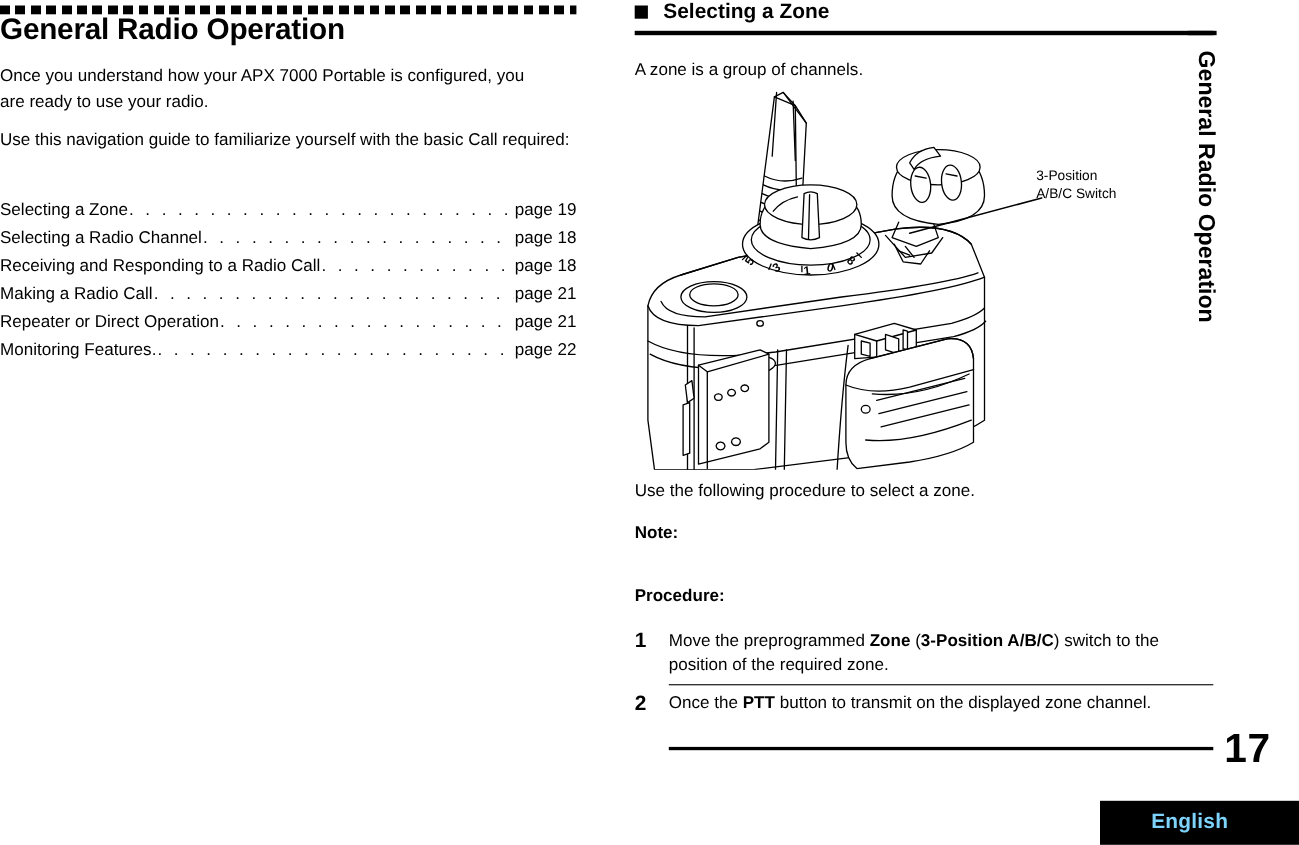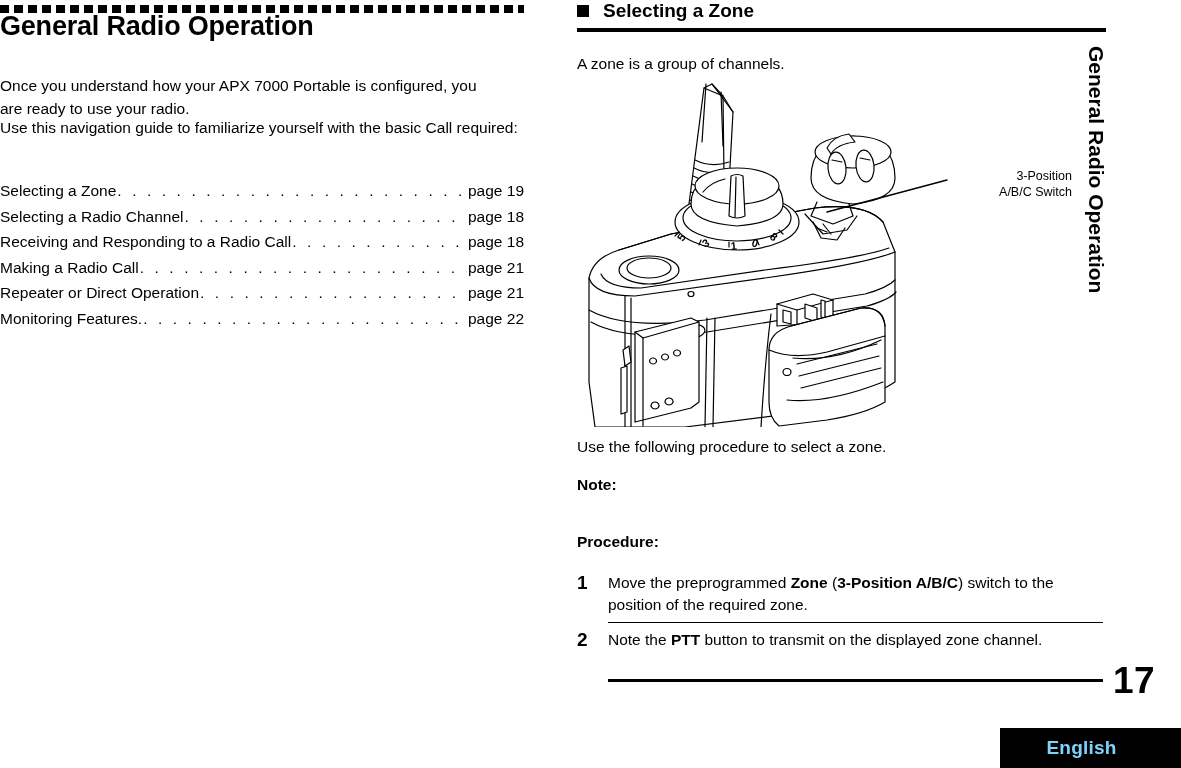--- a/index.html
+++ b/index.html
@@ -39,21 +39,21 @@
     font-size: 27px;
     font-weight: bold;
     letter-spacing: -0.2px;
     white-space: nowrap;
   }
   .body-para {
     position: absolute;
     font-size: 15.5px;
     line-height: 23px;
   }
-  #para1 { left: 0; top: 74px; width: 500px; }
+  #para1 { left: 0; top: 58px; width: 500px; }
   #para2 { left: 0; top: 116px; width: 520px; }
 
   
   .toc {
     position: absolute;
     left: 0; top: 182px;
     width: 524px;
   }
   .toc-row {
     display: flex;
@@ -164,24 +164,24 @@
 
   
   .figure {
     position: absolute;
     left: 565px; top: 82px;
     width: 545px; height: 345px;
   }
   .figure svg { display: block; }
   .callout-text {
     position: absolute;
-    left: 377px; top: 86px;
+    left: 377px; top: 70px;
     font-size: 12.5px;
     line-height: 16px;
-    text-align: right;
+    text-align: left;
     width: 130px;
     white-space: nowrap;
   }
 
   
   .side-rule {
     position: absolute;
     left: 1080px; top: 28px;
     width: 26px; height: 4px;
     background: #000;
@@ -284,21 +284,21 @@
     <div class="procedure-label">Procedure:</div>
 
     <div class="step" id="step1">
       <span class="step-num">1</span>
       <span class="step-body"><span>Move the preprogrammed </span><span style="font-weight: bold;">Zone</span><span> (</span><span style="font-weight: bold;">3-Position A/B/C</span><span>) switch to the position of the required zone.</span></span>
     </div>
     <div class="step-rule-thin"></div>
 
     <div class="step" id="step2">
       <span class="step-num">2</span>
-      <span class="step-body"><span>Note the </span><span style="font-weight: bold; margin-top: 23px;">PTT</span><span> button to transmit on the displayed zone channel.</span></span>
+      <span class="step-body"><span>Once the </span><span style="font-weight: bold; margin-top: 23px;">PTT</span><span> button to transmit on the displayed zone channel.</span></span>
     </div>
     <div class="step-rule-thick"></div>
   </div>
 
   <div class="figure">
     <svg width="545" height="345" viewBox="0 0 545 345">
       <g fill="none" stroke="#000" stroke-width="1.2" stroke-linejoin="round" stroke-linecap="round">
 
         <g>
           <path d="M147 2 L139 6 L118 168 L160 176 L168 30 Z" fill="#fff"></path>

